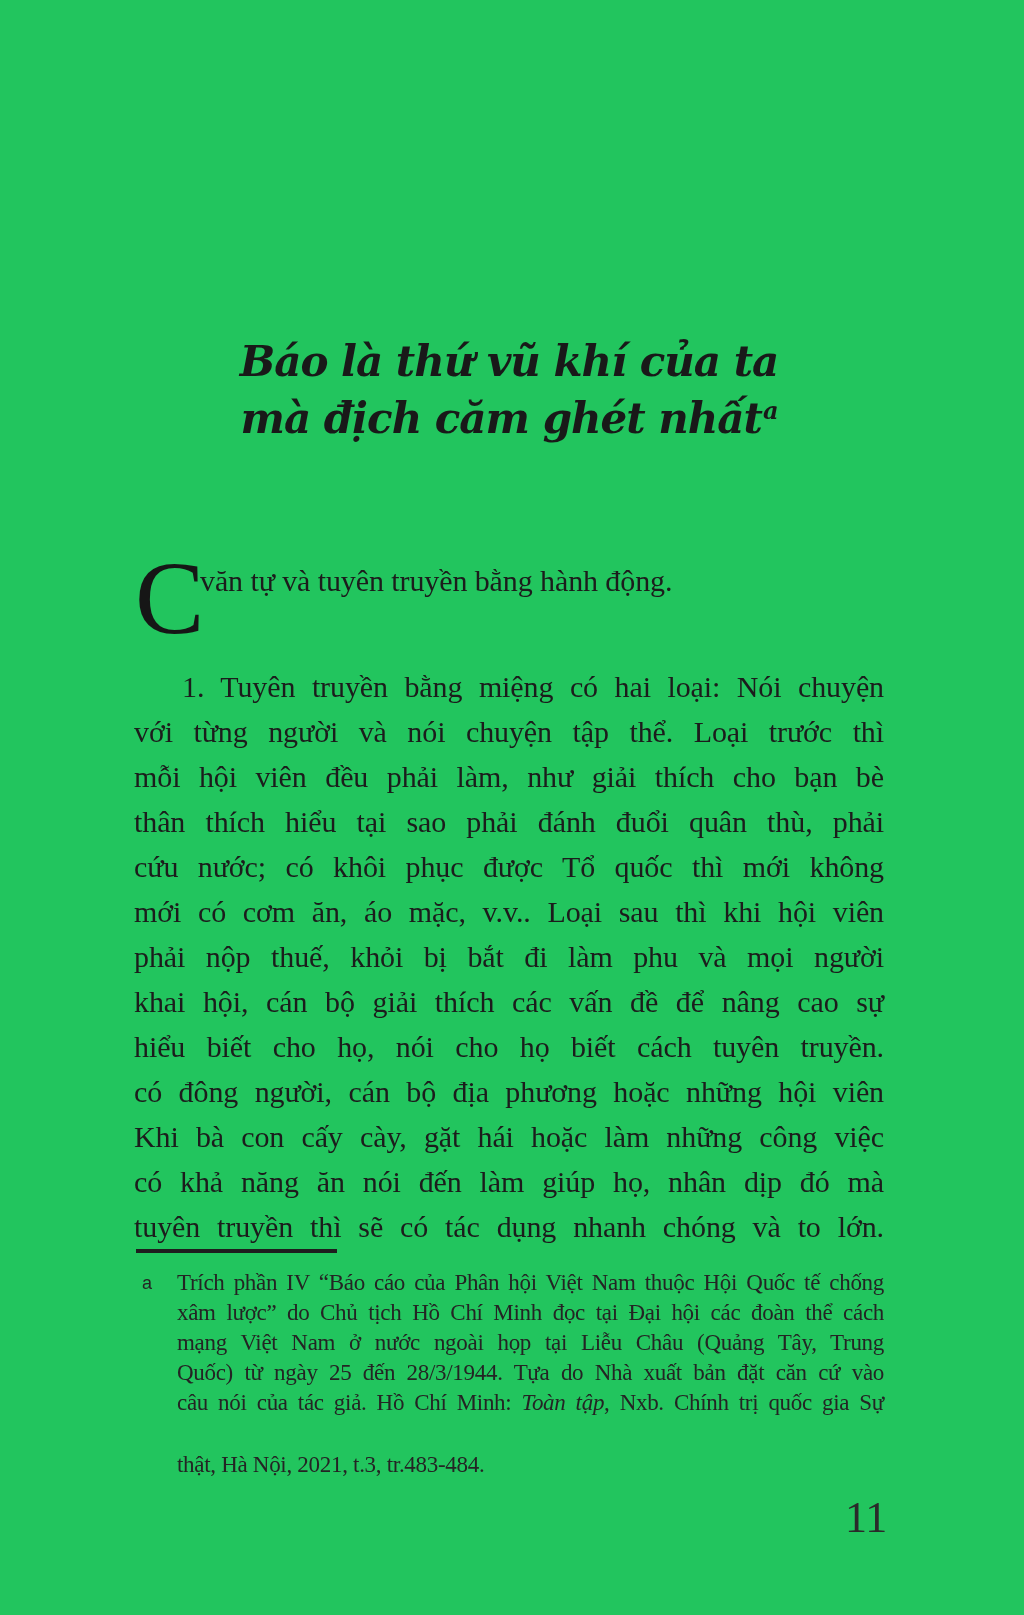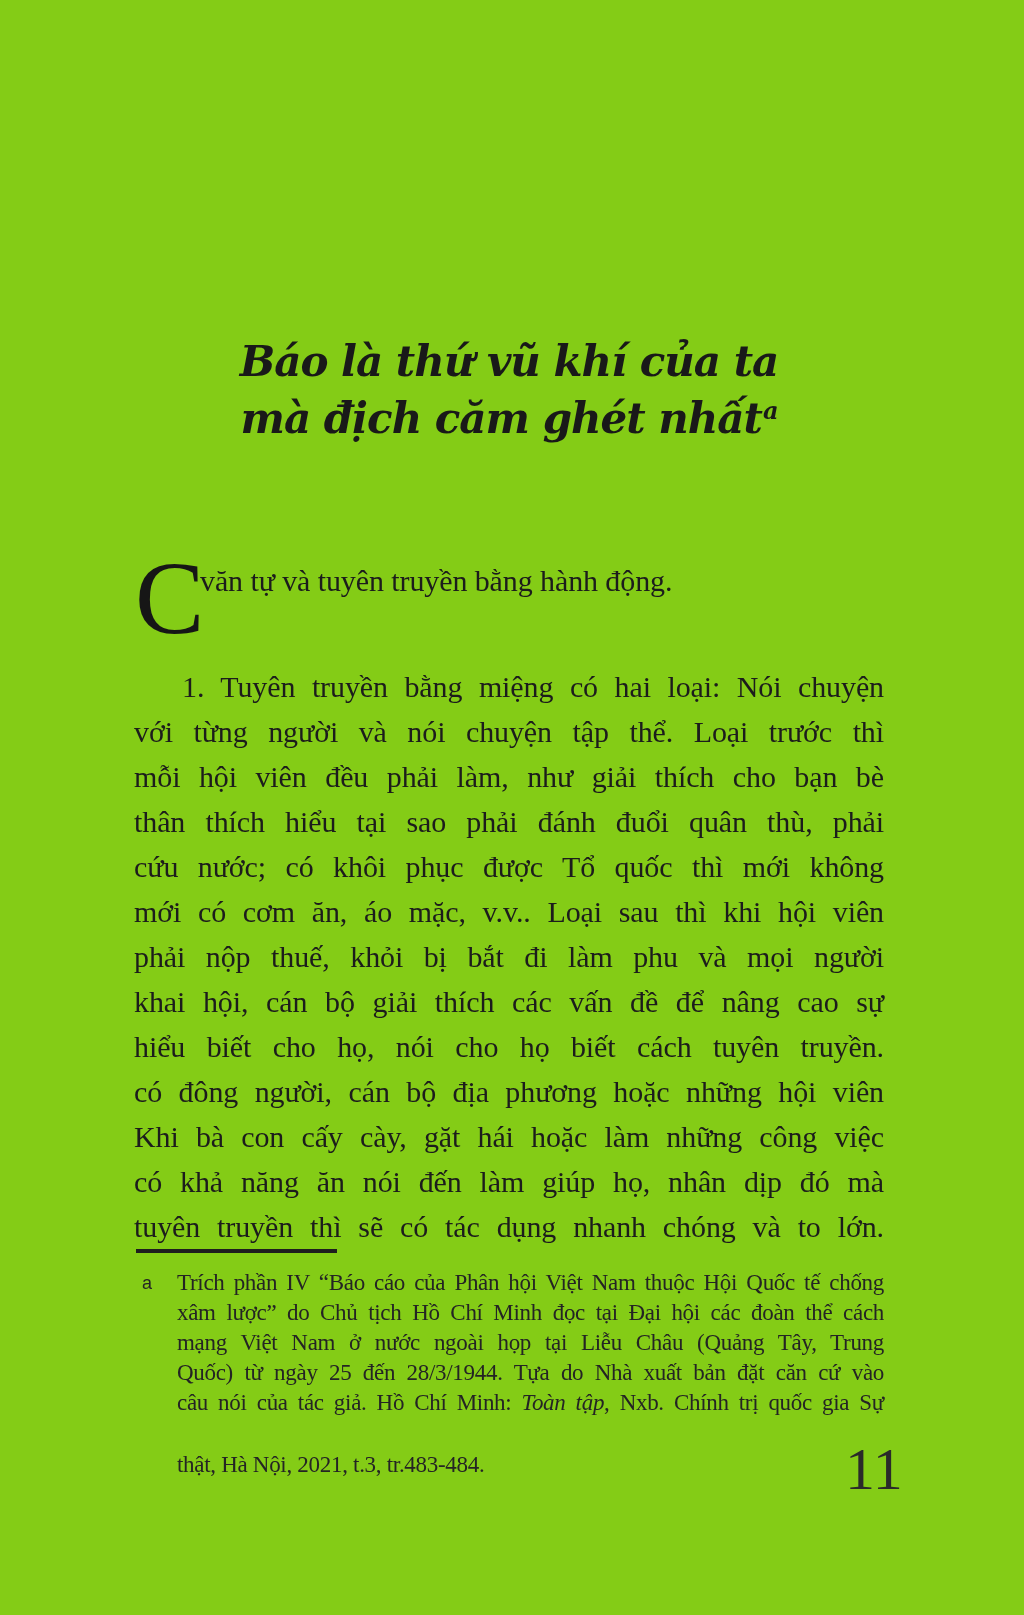--- a/index.html
+++ b/index.html
@@ -4,21 +4,21 @@
 <style>
   html,body { margin:0; padding:0; }
   body {
     width:1024px; height:1615px;
     background:#ffffff;
     font-family:"Liberation Serif","DejaVu Serif",serif;
     color:#1c1c1c;
     overflow:hidden;
     position:relative;
   }
-  .page { position:absolute; inset:0; background:#84cc16; }
+  .page { position:absolute; inset:0; background:#22c55e; }
 
   
   .title {
     position:absolute; left:134px; top:333px; width:750px;
     text-align:center;
     font-family:"DejaVu Serif","Liberation Serif",serif;
     font-style:italic; font-weight:700;
     font-size:42px; line-height:57px;
     letter-spacing:-1px;
     color:#191919;
@@ -68,22 +68,22 @@
   .fn-text .tline {
     font-size:23px; line-height:30px; height:30px;
     letter-spacing:-0.3px;
     text-align:justify; text-align-last:justify;
   }
   .fn-text .tline:last-child { text-align-last:left;margin-top:32px; }
   .ital { font-style:italic; }
 
   
   .pagenum {
-    position:absolute; left:845px; top:1447px;
-    font-size:60px; line-height:44px;
+    position:absolute; left:845px; top:1496px;
+    font-size:44px; line-height:44px;
     color:#2a2a2a;
   }
 </style>
 </head>
 <body>
 
 <div class="page">
 
   <div class="title">
     <div><span>Báo là thứ vũ khí của ta</span></div>

